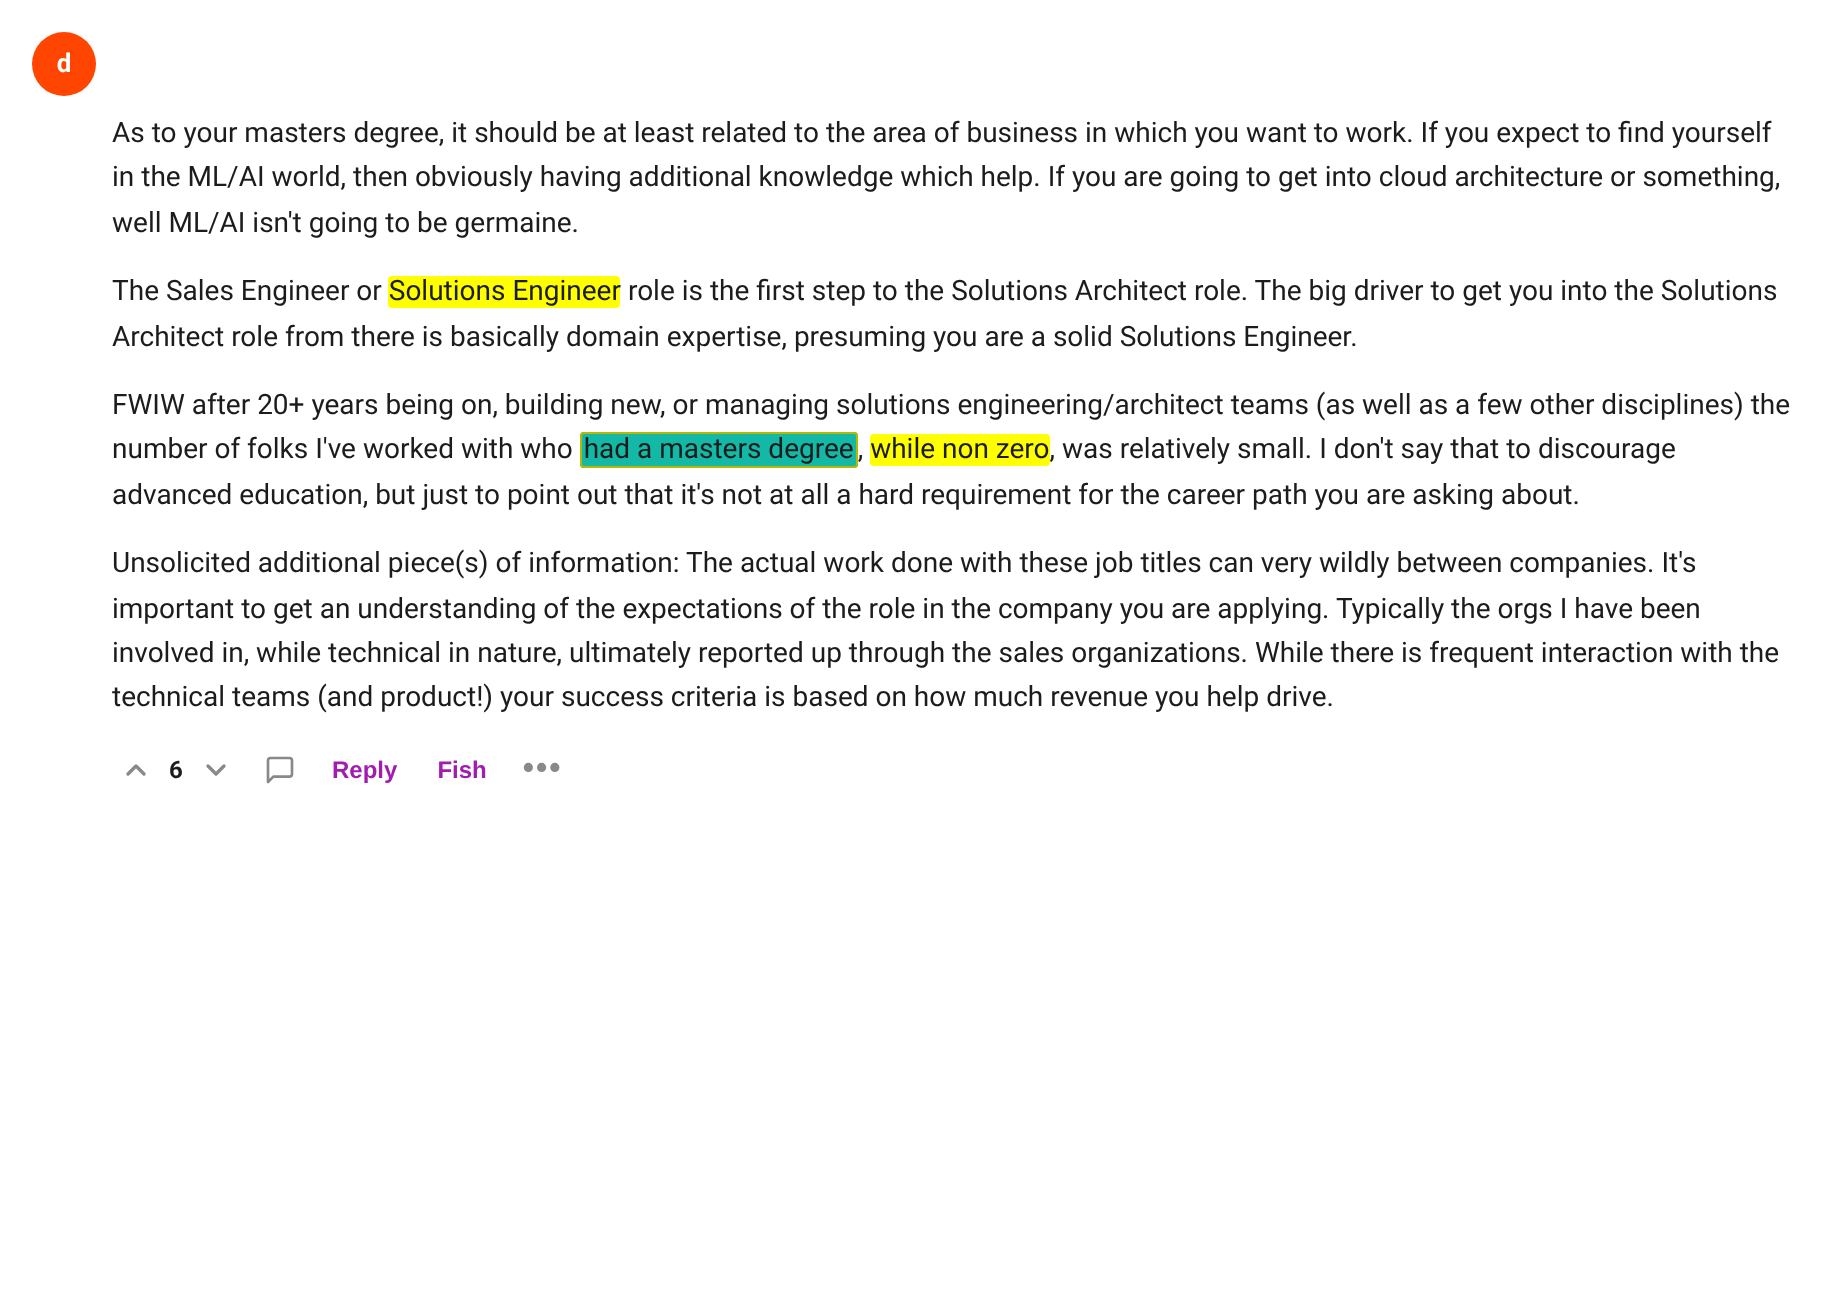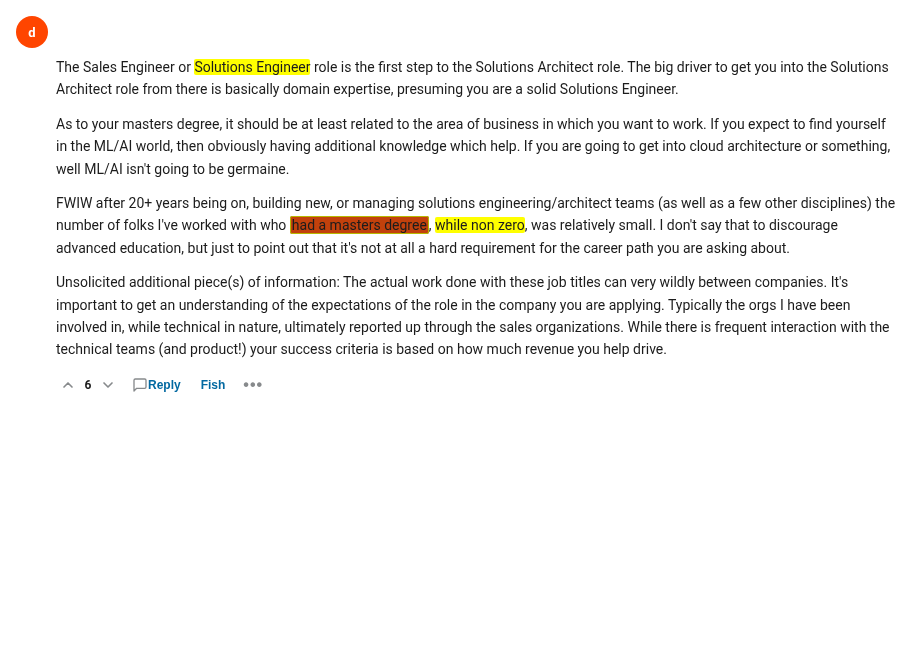--- a/index.html
+++ b/index.html
@@ -71,21 +71,21 @@
       margin-bottom: 12px;
       font-size: 14px;
     }
     .comment-body p:last-of-type {
     }
     .highlight-yellow {
       background-color: #ffff00;
       border-radius: 2px;
     }
     .highlight-yellow-box {
-      background-color: #c2410c;
+      background-color: #14b8a6;
       border: 1.5px solid #b8b800;
       border-radius: 2px;
       padding: 0 1px;
     }
     .comment-actions {
       margin-left: 40px;
       display: flex;
       align-items: center;
       gap: 4px;
       margin-top: 4px;
@@ -110,27 +110,27 @@
       font-weight: 700;
       color: #1c1c1c;
       min-width: 8px;
       text-align: center;
     }
     .action-btn {
       background: none;
       border: none;
       cursor: pointer;
       padding: 4px 8px;
-      color: #0369a1;
+      color: #a21caf;
       font-size: 12px;
       font-weight: 700;
       border-radius: 2px;
       display: flex;
       align-items: center;
-      gap: 0;
+      gap: 18px;
     }
     .dots-btn {
       background: none;
       border: none;
       cursor: pointer;
       color: #878a8c;
       font-size: 16px;
       font-weight: 700;
       padding: 4px 6px;
       border-radius: 2px;
@@ -141,24 +141,24 @@
 </head>
 <body>
 
 <div class="comment-container">
   <div class="comment-header">
     <div class="avatar">d</div>
   </div>
 
   <div class="comment-body">
     <p>
-      <span>The Sales Engineer or </span><span class="highlight-yellow">Solutions Engineer</span><span> role is the first step to the Solutions Architect role. The big driver to get you into the Solutions Architect role from there is basically domain expertise, presuming you are a solid Solutions Engineer.</span>
+      <span>As to your masters degree, it should be at least related to the area of business in which you want to work. If you expect to find yourself in the ML/AI world, then obviously having additional knowledge which help. If you are going to get into cloud architecture or something, well ML/AI isn't going to be germaine.</span>
     </p>
     <p>
-      <span>As to your masters degree, it should be at least related to the area of business in which you want to work. If you expect to find yourself in the ML/AI world, then obviously having additional knowledge which help. If you are going to get into cloud architecture or something, well ML/AI isn't going to be germaine.</span>
+      <span>The Sales Engineer or </span><span class="highlight-yellow">Solutions Engineer</span><span> role is the first step to the Solutions Architect role. The big driver to get you into the Solutions Architect role from there is basically domain expertise, presuming you are a solid Solutions Engineer.</span>
     </p>
     <p>
       <span>FWIW after 20+ years being on, building new, or managing solutions engineering/architect teams (as well as a few other disciplines) the number of folks I've worked with who </span><span class="highlight-yellow-box">had a masters degree</span><span>, </span><span class="highlight-yellow">while non zero</span><span>, was relatively small. I don't say that to discourage advanced education, but just to point out that it's not at all a hard requirement for the career path you are asking about.</span>
     </p>
     <p>
       <span>Unsolicited additional piece(s) of information: The actual work done with these job titles can very wildly between companies. It's important to get an understanding of the expectations of the role in the company you are applying. Typically the orgs I have been involved in, while technical in nature, ultimately reported up through the sales organizations. While there is frequent interaction with the technical teams (and product!) your success criteria is based on how much revenue you help drive.</span>
     </p>
   </div>
 
   <div class="comment-actions">

